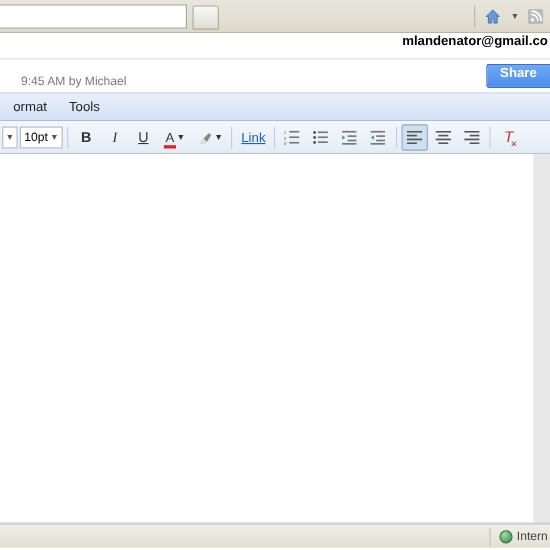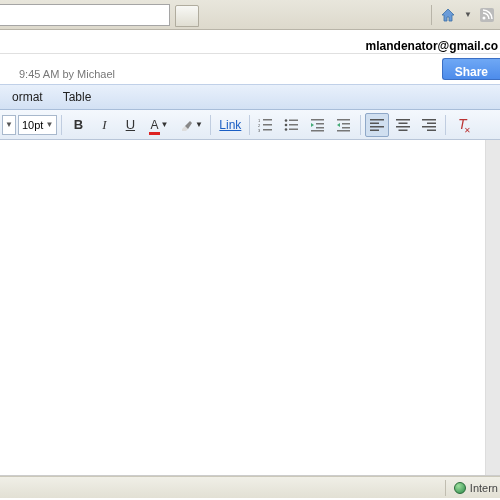--- a/index.html
+++ b/index.html
@@ -39,21 +39,21 @@
   align-items: center;
   gap: 8px;
   padding-right: 6px;
 }
 .vline { height: 20px; width: 1px; background: #b8b4a8; }
 
 .account-bar {
   height: 24px;
   display: flex;
   justify-content: flex-end;
-  align-items: flex-end;
+  align-items: flex-start;
   padding-right: 2px;
   font-size: 12px;
   font-weight: bold;
   color: #000;
   border-bottom: 1px solid #e0e0e0;
 }
 
 .meta-row {
   height: 30px;
   display: flex;
@@ -69,21 +69,21 @@
   height: 22px;
   background: linear-gradient(to bottom, #6fa8f5, #4d8ceb);
   color: #fff;
   border: 1px solid #3b6fc4;
   border-right: none;
   border-radius: 3px 0 0 3px;
   font-size: 12px;
   font-weight: bold;
   padding: 0 12px;
   display: flex;
-  align-items: flex-end;
+  align-items: flex-start;
   margin-top: 24px;
 }
 
 .menu-bar {
   height: 26px;
   background: linear-gradient(to bottom, #e8f0fb, #d3e1f4);
   border-top: 1px solid #c0d0e8;
   border-bottom: 1px solid #a8bdd9;
   display: flex;
   align-items: center;
@@ -195,21 +195,21 @@
 
 <div class="meta-row">
   <span class="saved-text">9:45 AM by Michael</span>
   <div class="share-btn">
     <span>Share</span>
   </div>
 </div>
 
 <div class="menu-bar">
   <div class="menu-item">ormat</div>
-  <div class="menu-item">Table</div>
+  <div class="menu-item">Tools</div>
 </div>
 
 <div class="toolbar">
   <div class="drop" style="width:14px;justify-content:center">
       <span class="tri">▼</span>
     </div>
   <div class="drop">
       <span>10pt</span>
       <span class="tri">▼</span>
     </div>

